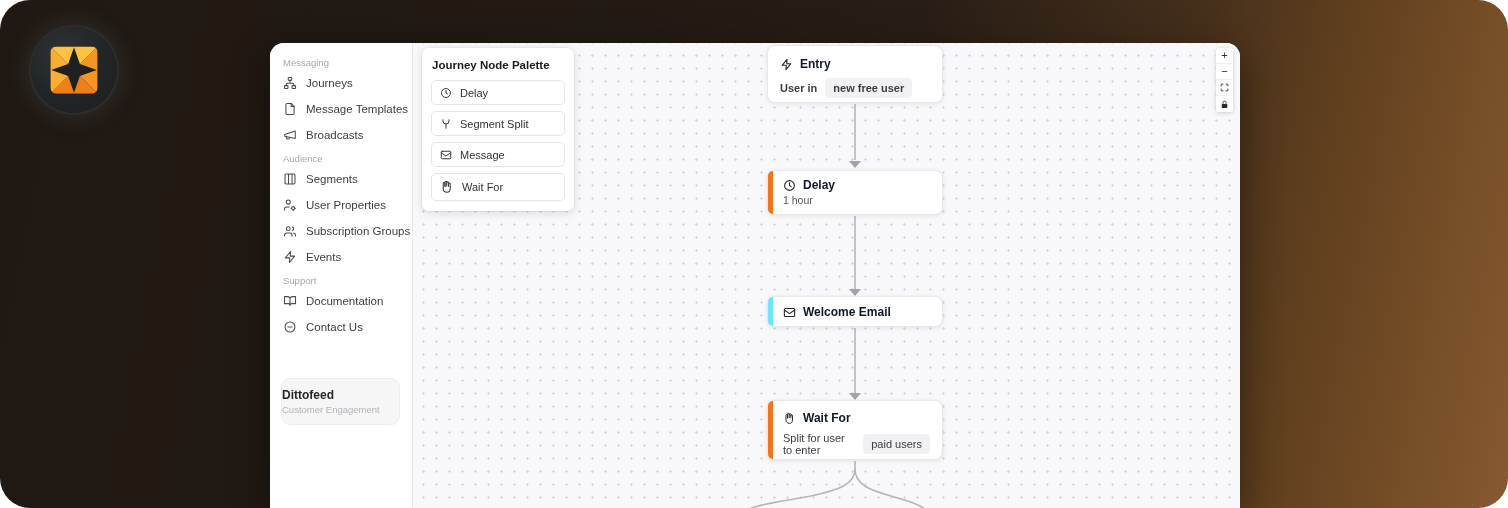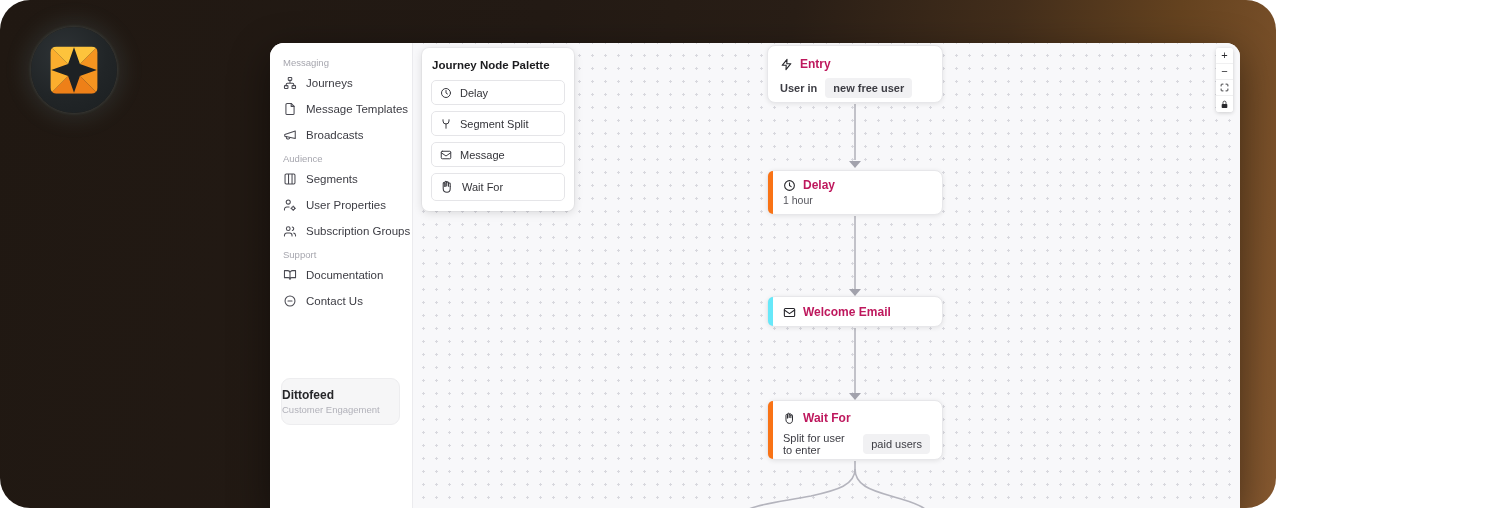--- a/index.html
+++ b/index.html
@@ -1,17 +1,17 @@
 <!DOCTYPE html>
 <html><head>
 <meta charset="utf-8">
 <style>
   * { margin:0; padding:0; box-sizing:border-box; }
   html,body { width:1508px; height:508px; background:#fff; font-family:"Liberation Sans","DejaVu Sans",sans-serif; }
-  .stage{ position:relative; width:1276px; height:508px; border-radius:30px; overflow:hidden;
+  .stage{ position:relative; width:1508px; height:508px; border-radius:30px; overflow:hidden;
     background:linear-gradient(101deg,#201812 0%,#231a14 40%,#291e16 58%,#432e1b 74%,#64421f 86%,#875930 100%); }
 
   
   .logo{ position:absolute; left:31px; top:27px; width:86px; height:86px; border-radius:50%;
     background:radial-gradient(circle at 38% 32%, #2e3336 0%, #212527 55%, #1b1f21 100%);
     box-shadow:0 0 24px 4px rgba(150,210,225,.13), 0 0 3px 1px rgba(190,235,245,.10);
     display:flex; align-items:center; justify-content:center; }
 
   
   .window{ position:absolute; left:270px; top:43px; width:970px; height:465px;
@@ -43,21 +43,21 @@
   .palette-item:last-child{ margin-bottom:0; height:28px; }
   .palette-item svg{ width:12px; height:12px; stroke:#3a3a40; flex:none; }
   .palette-item.tall svg{ width:14px; height:14px; }
 
   
   .node{ position:absolute; left:354px; width:176px; z-index:2; background:#fff; border:1px solid #e7e7ea;
     border-radius:8px; box-shadow:0 1px 5px rgba(0,0,0,.09); cursor:pointer; }
   .node .accent{ position:absolute; left:0; top:0; bottom:0; width:5px; border-radius:7px 0 0 7px; }
   .node-head{ display:flex; align-items:center; gap:7px; }
   .node-head svg{ width:13px; height:13px; stroke:#26262b; flex:none; }
-  .node-title{ font-size:12px; font-weight:bold; color:#be185d; }
+  .node-title{ font-size:12px; font-weight:bold; color:#0f172a; }
   .node-sub{ font-size:10.5px; color:#55555c; }
   .node-row{ display:flex; align-items:center; gap:8px; font-size:11px; color:#3c3c43; }
   .chip{ background:#f1f1f3; border-radius:4px; padding:4px 8px; font-size:11px; color:#3c3c43; white-space:nowrap; }
   .n-entry{ top:2px; height:58px; padding:11px 12px; }
   .n-entry .node-row{ margin-top:7px;font-weight:bold; }
   .n-delay{ top:127px; height:45px; padding:7px 12px 7px 15px; }
   .n-delay .node-sub{ margin-top:2px; }
   .n-welcome{ top:253px; height:31px; padding:8px 12px 8px 15px; }
   .n-wait{ top:357px; height:60px; padding:10px 12px 10px 15px; }
   .n-wait .node-row{ margin-top:7px; }
@@ -140,20 +140,26 @@
         <span>User Properties</span>
       </div>
       <div class="nav-item">
         <svg viewBox="0 0 24 24" fill="none" stroke-width="1.8" stroke-linecap="round" stroke-linejoin="round">
             <circle cx="9" cy="8" r="3.2"></circle>
             <path d="M15.5 20.5v-1a4 4 0 0 0-4-4h-5a4 4 0 0 0-4 4v1"></path>
             <path d="M16 5a3.2 3.2 0 0 1 0 6.2M21.5 20.5v-1a4 4 0 0 0-3-3.85"></path>
           </svg>
         <span>Subscription Groups</span>
       </div>
+      <div class="nav-item">
+        <svg viewBox="0 0 24 24" fill="none" stroke-width="1.8" stroke-linecap="round" stroke-linejoin="round">
+            <path d="M13 2.5 4 13.5h7.5L11 21.5l9-11h-7.5z"></path>
+          </svg>
+        <span>Events</span>
+      </div>
 
       <div class="section-label">Support</div>
 
       <div class="nav-item">
         <svg viewBox="0 0 24 24" fill="none" stroke-width="1.8" stroke-linecap="round" stroke-linejoin="round">
             <path d="M2.5 4.5H8a4 4 0 0 1 4 4v11a3 3 0 0 0-3-3H2.5zM21.5 4.5H16a4 4 0 0 0-4 4v11a3 3 0 0 1 3-3h6.5z"></path>
           </svg>
         <span>Documentation</span>
       </div>
       <div class="nav-item">

